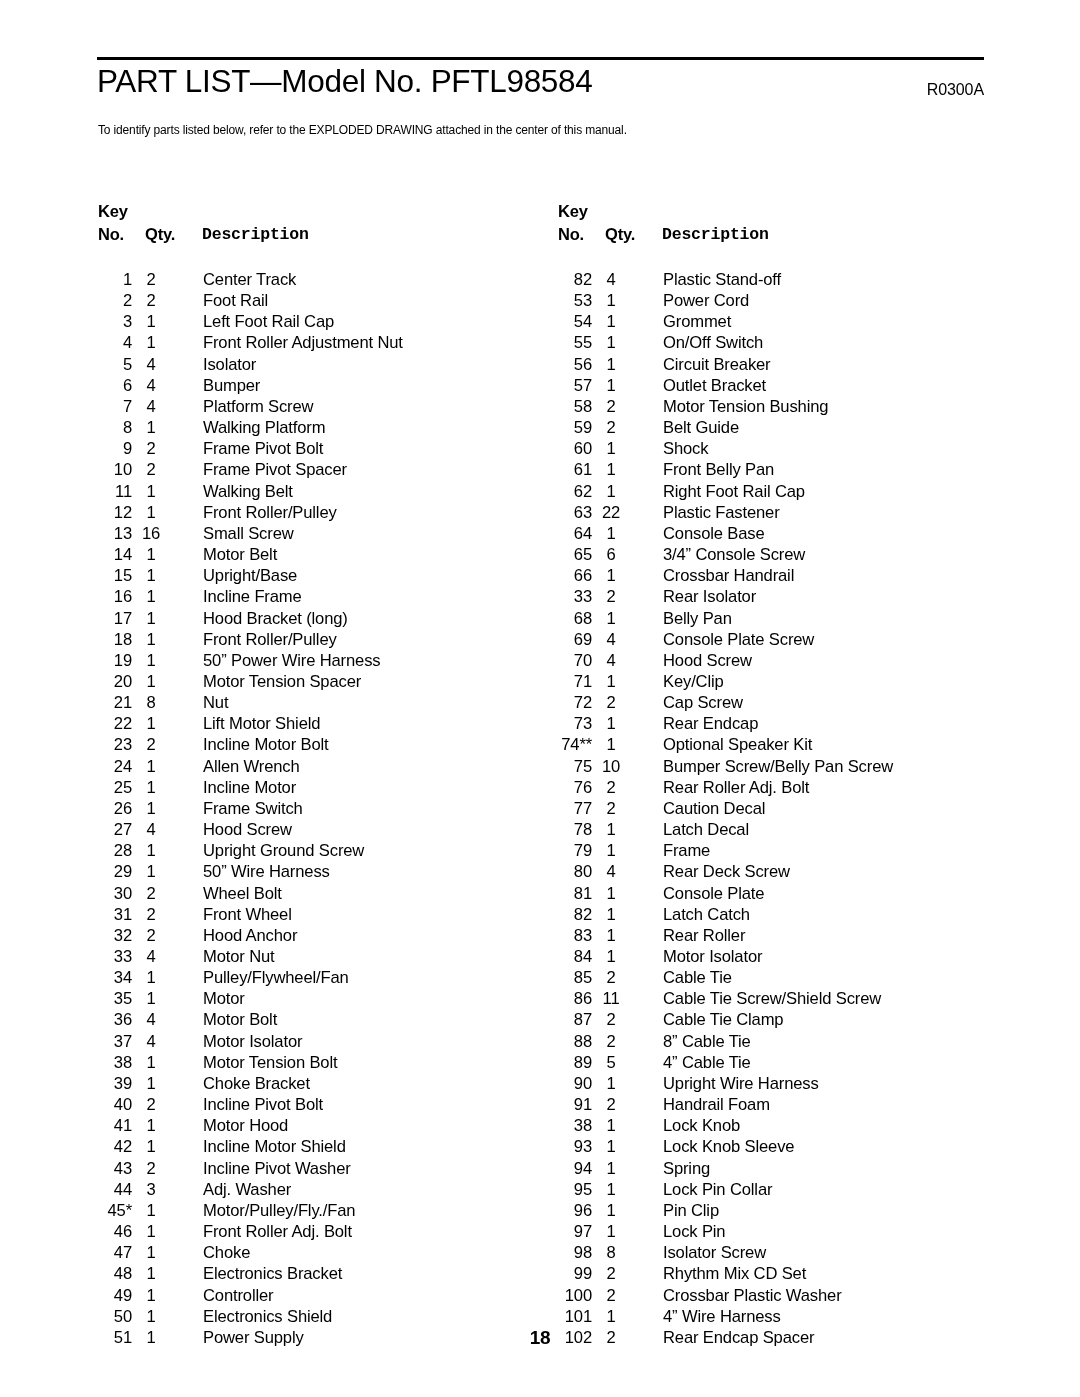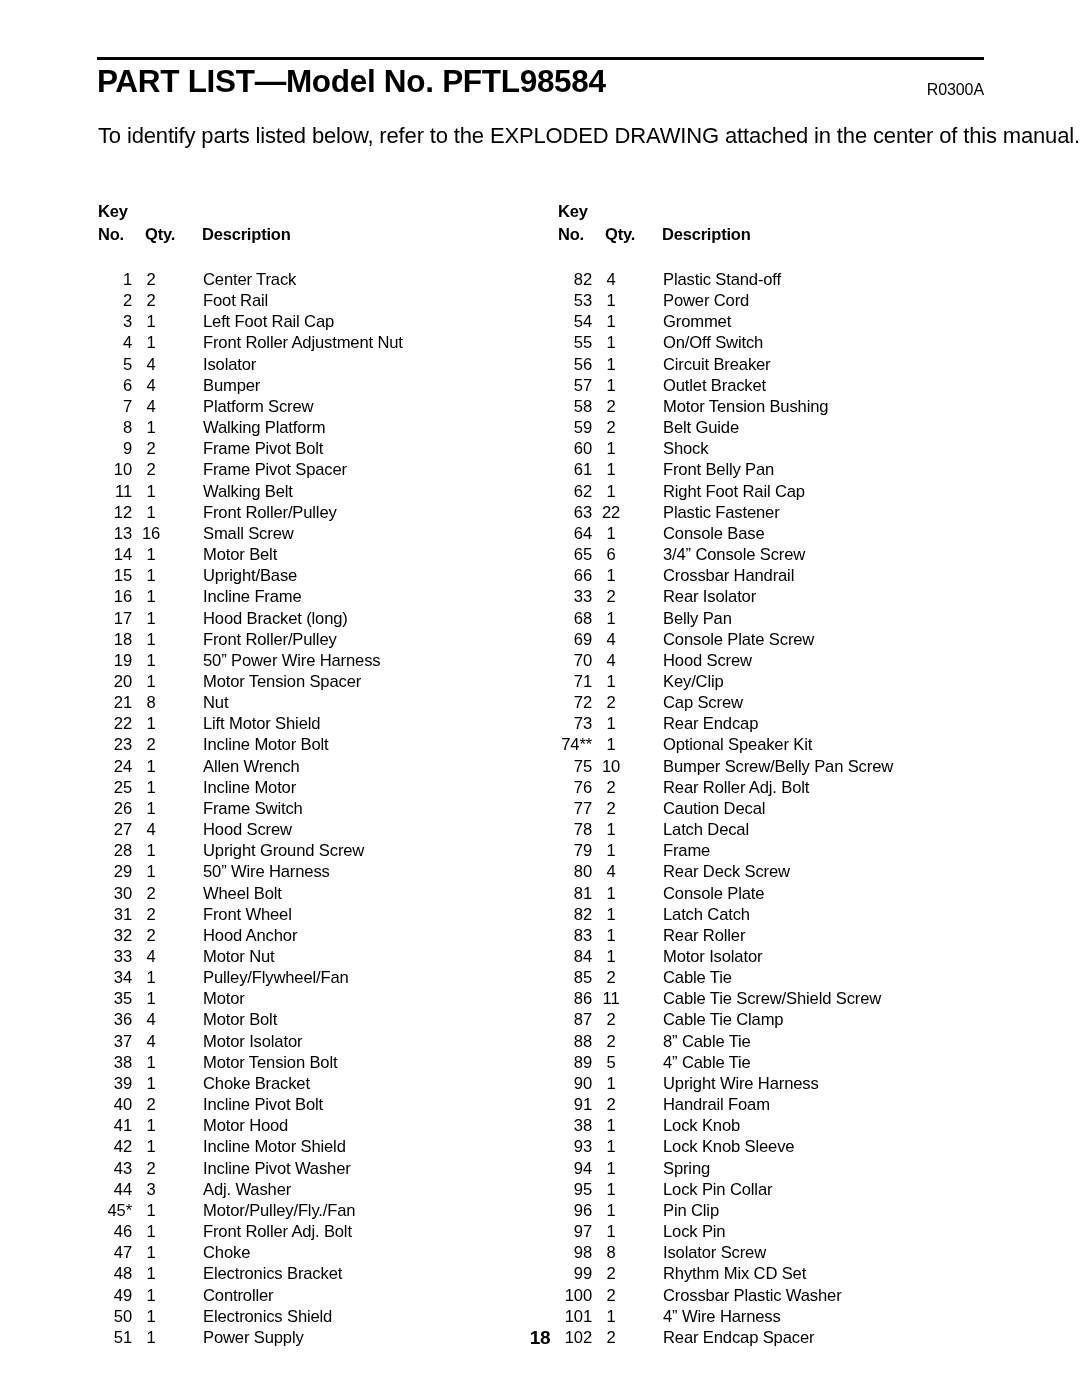--- a/index.html
+++ b/index.html
@@ -30,39 +30,39 @@
     top: 57px;
     width: 887px;
     height: 3px;
     background: #000;
   }
   .title {
     position: absolute;
     left: 97px;
     top: 64px;
     font-size: 31.5px;
-    font-weight: bold;
+    font-weight: normal;
     letter-spacing: -0.3px;
     white-space: nowrap;
     line-height: 1.12;
   }
   .revision {
     position: absolute;
     right: 96px;
     top: 81px;
     font-size: 16px;
     font-weight: normal;
     white-space: nowrap;
     letter-spacing: -0.1px;
   }
   .intro {
     position: absolute;
     left: 98px;
     top: 123px;
-    font-size: 22px;
+    font-size: 12px;
     white-space: nowrap;
     letter-spacing: -0.15px;
   }
 
   
   .col {
     position: absolute;
     top: 0;
     width: 470px;
     height: 1397px;
@@ -74,21 +74,21 @@
   .hdr {
     position: absolute;
     font-size: 16.5px;
     font-weight: bold;
     white-space: nowrap;
     letter-spacing: -0.2px;
   }
   .hdr-key   { left: 98px;  top: 166px; }
   .hdr-no    { left: 98px;  top: 189px; }
   .hdr-qty   { left: 145px; top: 189px; }
-  .hdr-desc  { left: 202px; top: 189px; }
+  .hdr-desc  { left: 202px; top: 189px; font-family: Liberation Mono, monospace; }
 
   .rows {
     position: absolute;
     left: 0;
     top: 233px;
     width: 470px;
   }
   .row {
     position: relative;
     height: 21.17px;

